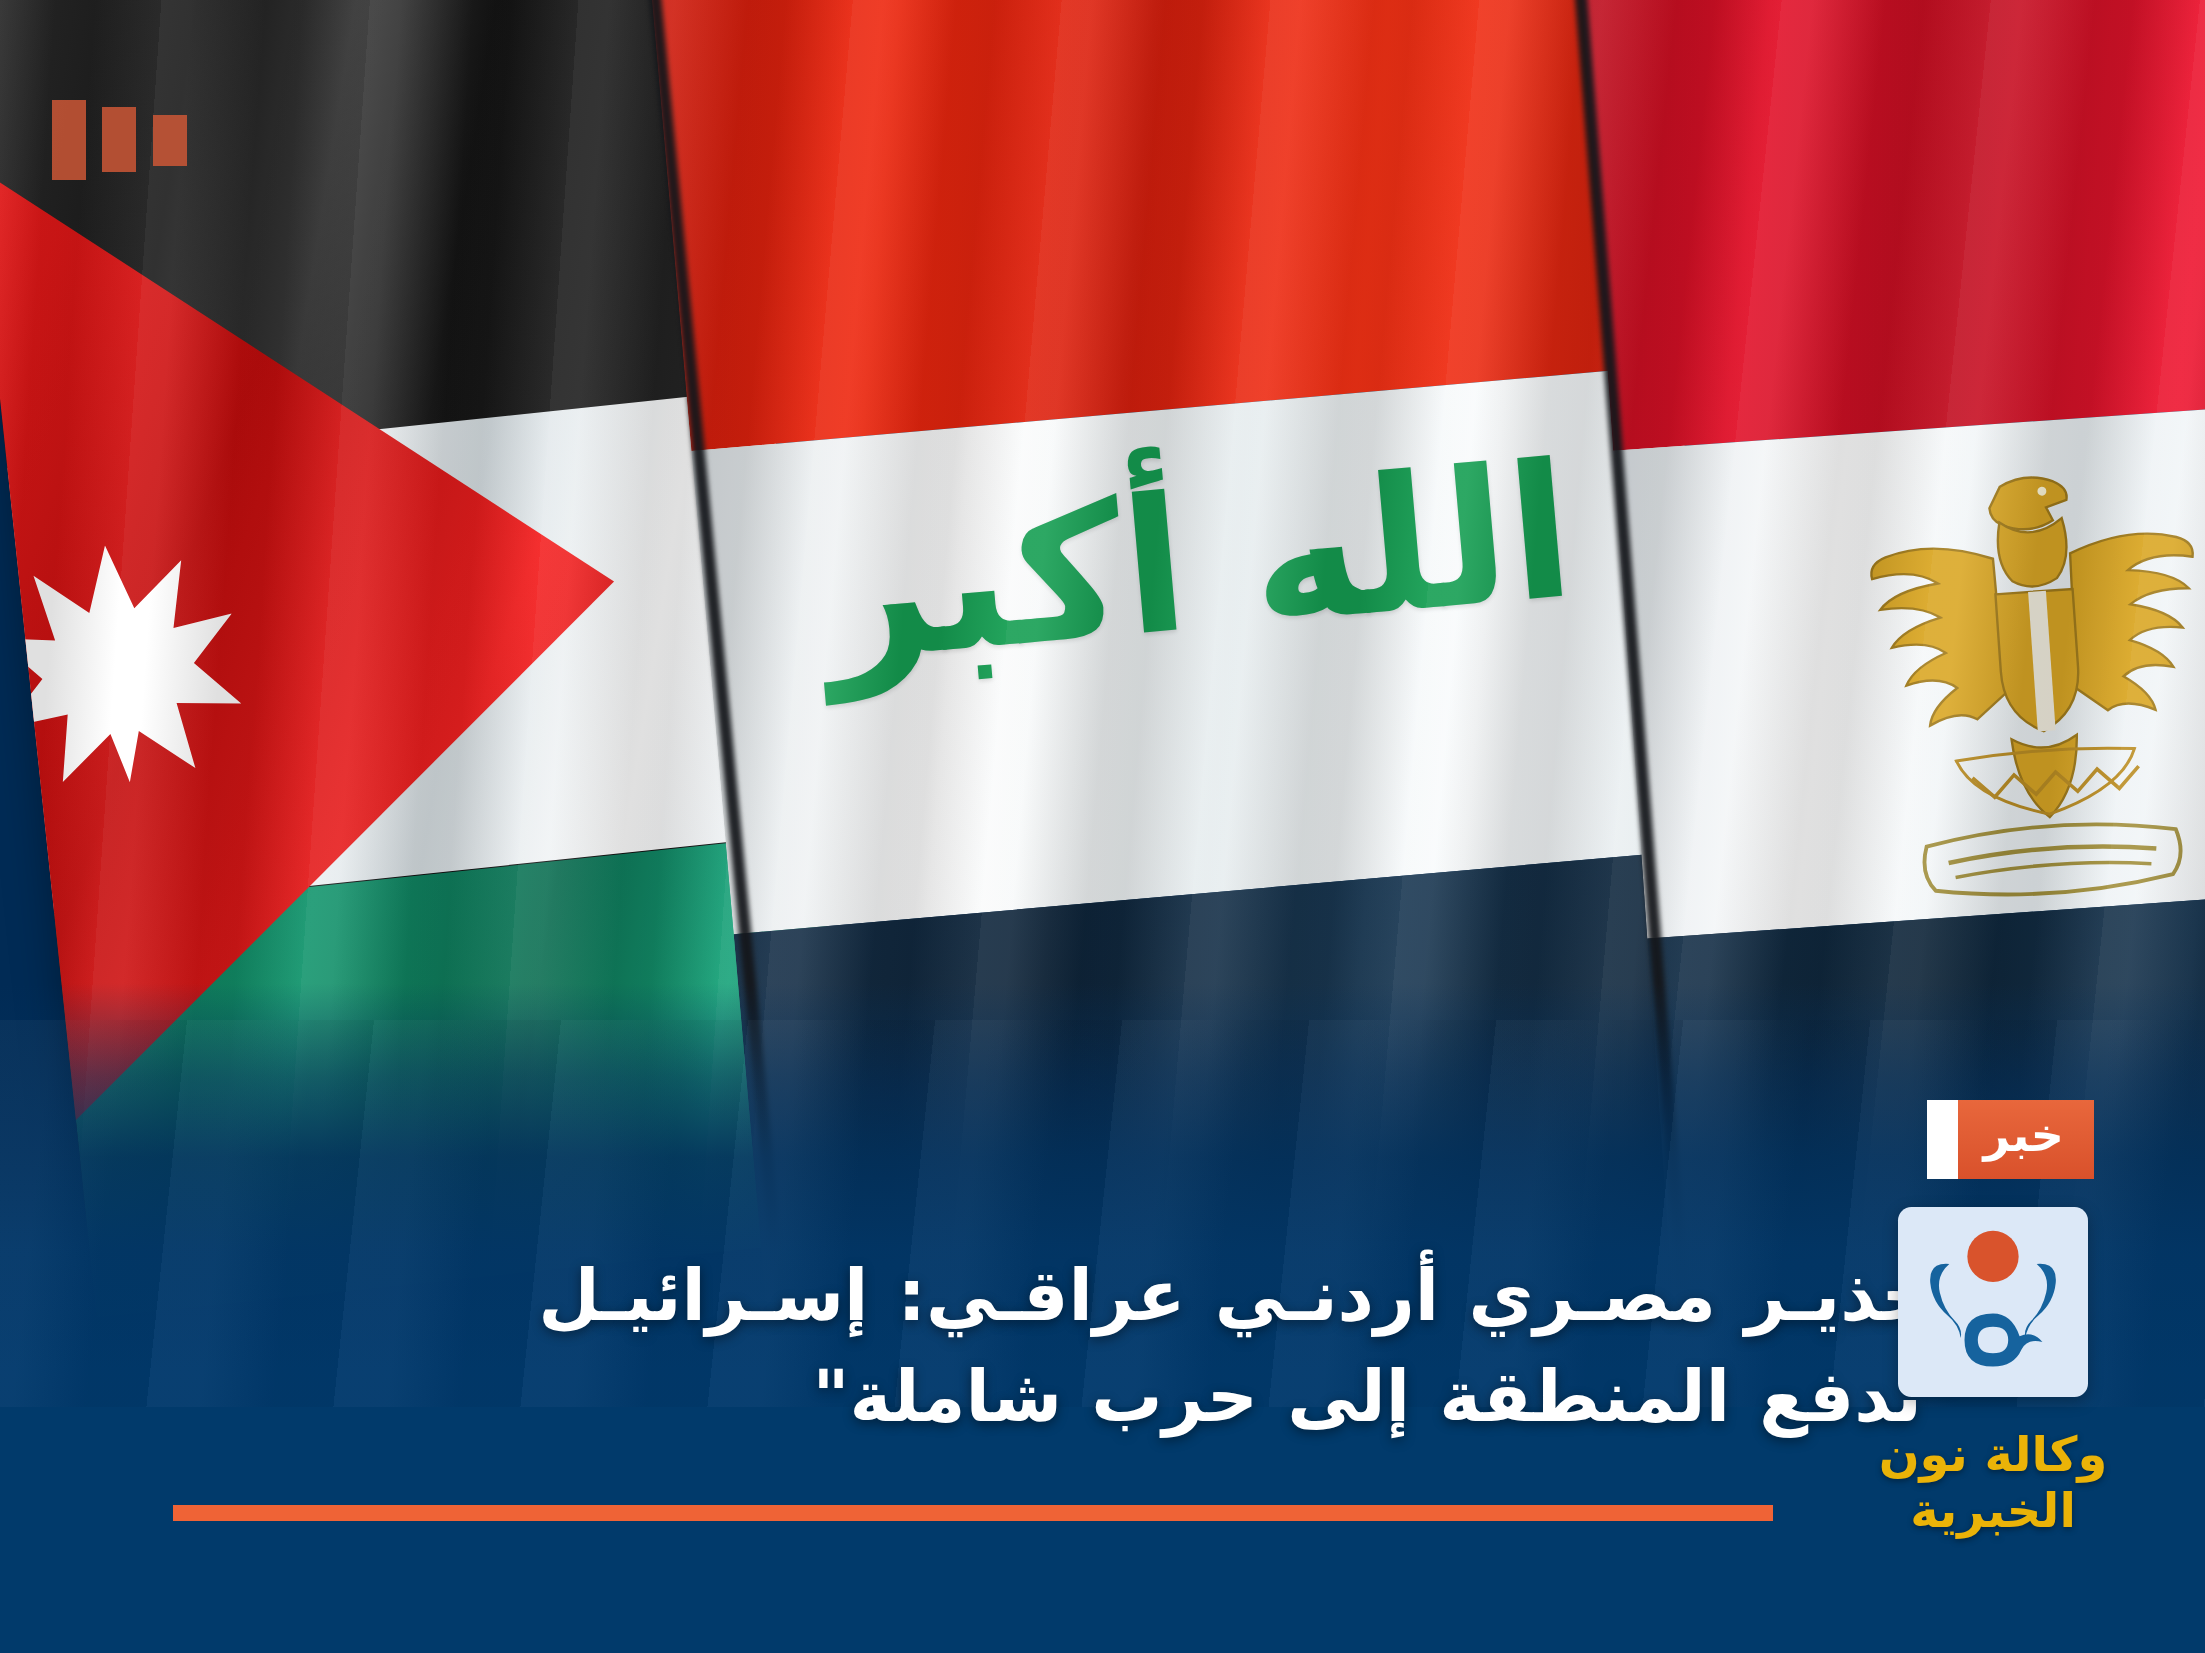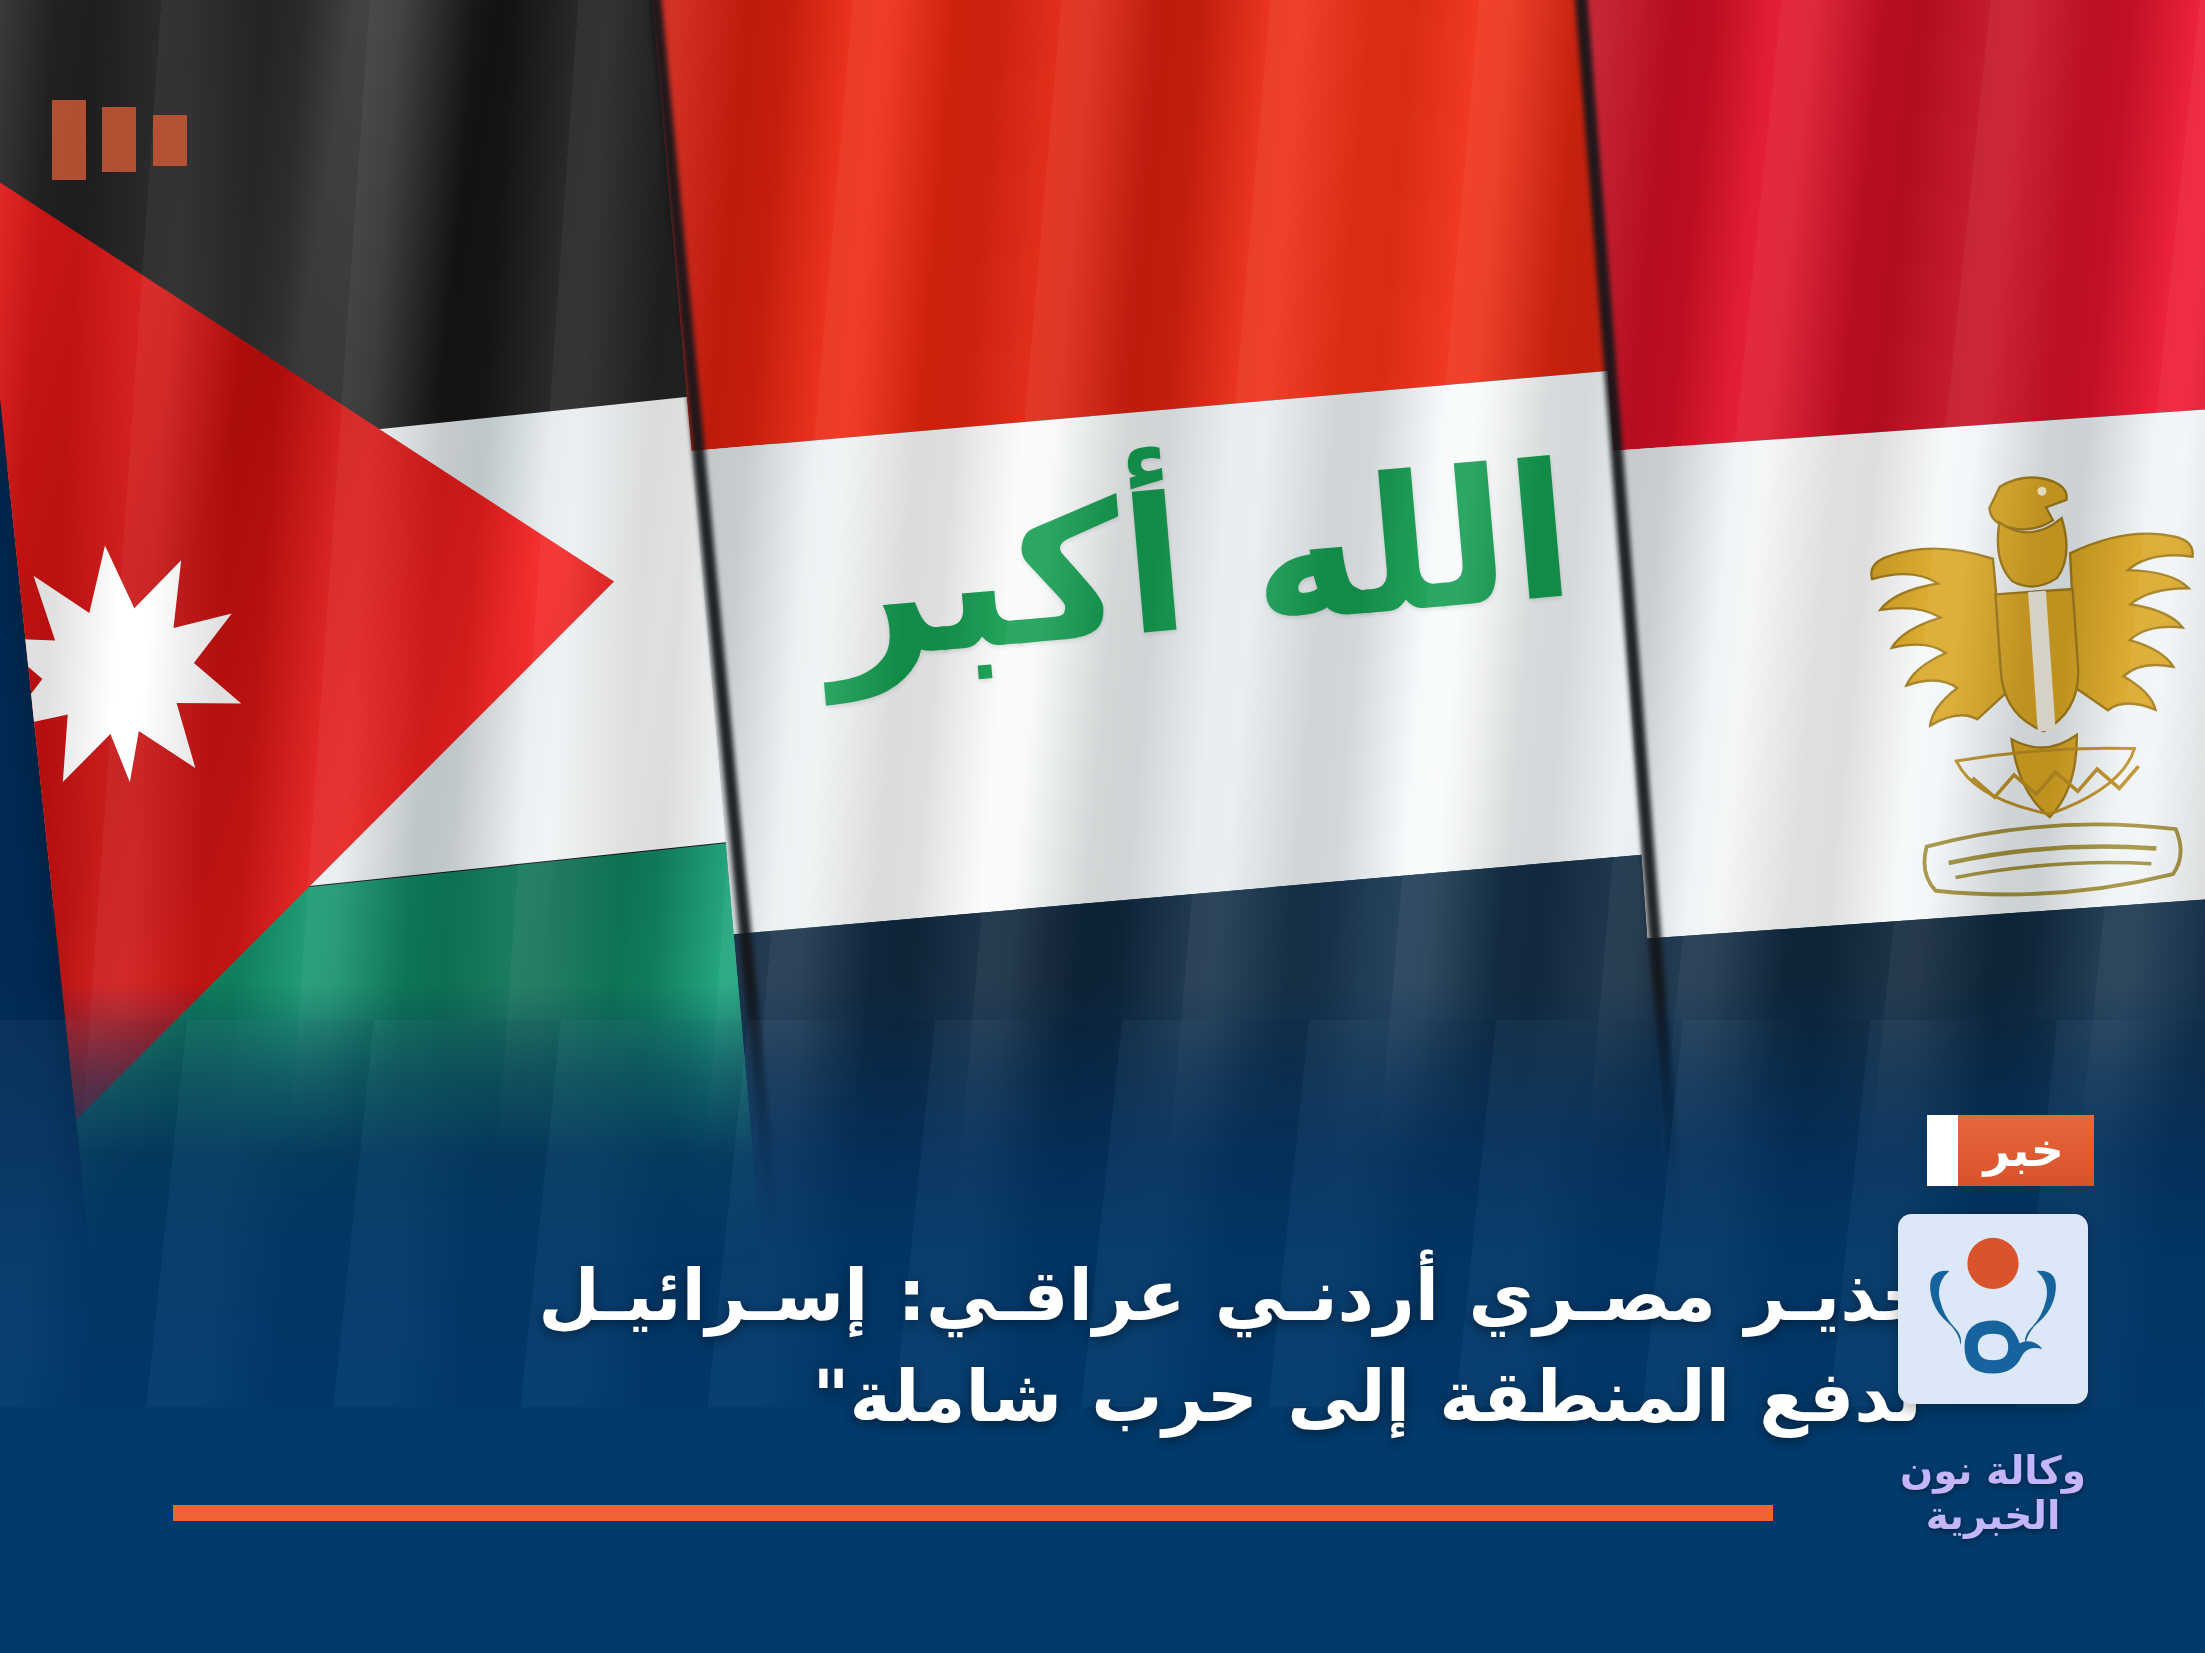--- a/index.html
+++ b/index.html
@@ -207,21 +207,21 @@
     right:63px;
     bottom:115px;
     width:298px;
     text-align:center;
     direction:rtl;
   }
   .news-badge-row{
     display:flex;
     justify-content:flex-start;
     align-items:stretch;
-    height:71px;
+    height:79px;
     margin:0 0 28px 0;
     padding-right:48px;
   }
   .news-badge{
     background:linear-gradient(180deg,#e8673c 0%,#d9512b 100%);
     color:#ffffff;
     font-size:46px;
     font-weight:bold;
     line-height:71px;
     padding:0 30px 0 25px;
@@ -234,23 +234,23 @@
   .logo-tile{
     width:190px;height:190px;
     margin:0 auto;
     background:#dce8f7;
     border-radius:13.4px;
     position:relative;
     box-shadow:0 4.5px 15px rgba(0,0,0,.30);
   }
   .logo-svg{position:absolute;inset:0;width:100%;height:100%;}
   .brand-name{
-    margin-top:44px;
-    color:#c4b5fd;
-    font-size:39px;
+    margin-top:29px;
+    color:#eab308;
+    font-size:48px;
     font-weight:bold;
     letter-spacing:0px;
     text-shadow:0 1.5px 6px rgba(0,0,0,.4);
   }
 </style>
 </head>
 <body>
 
 <div class="canvas">
 

